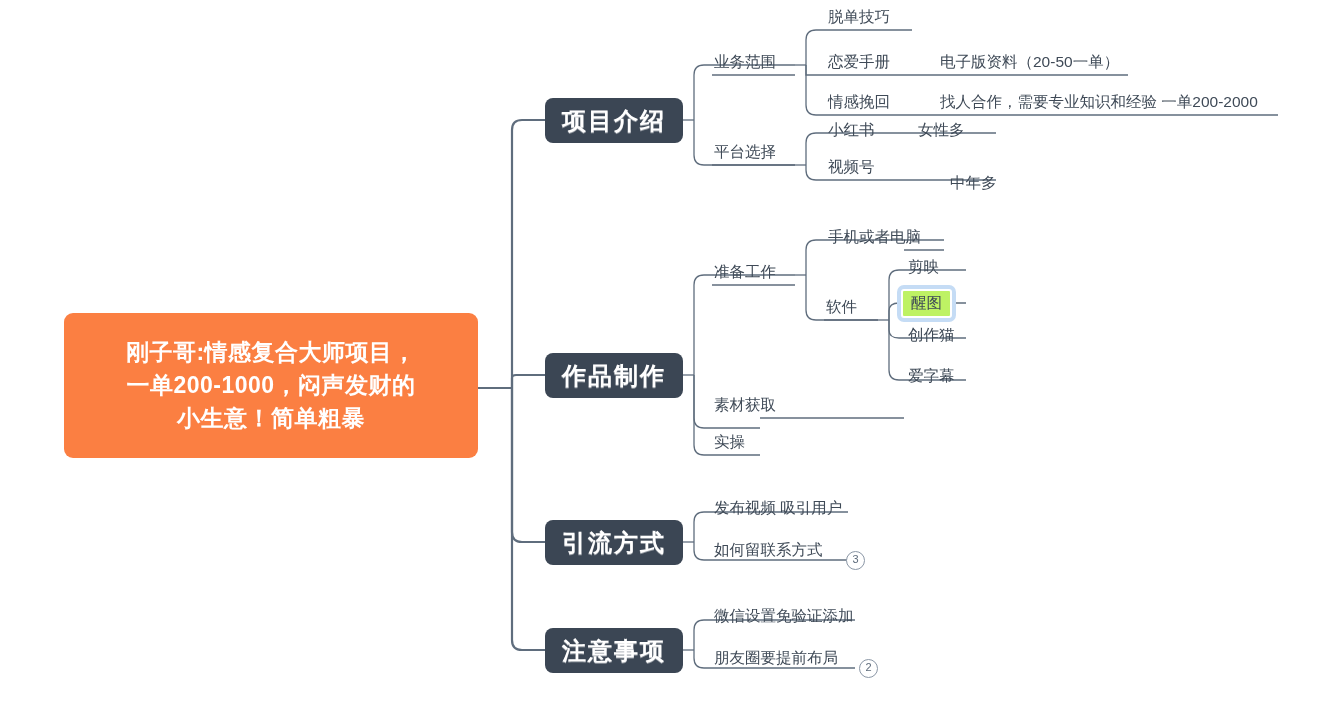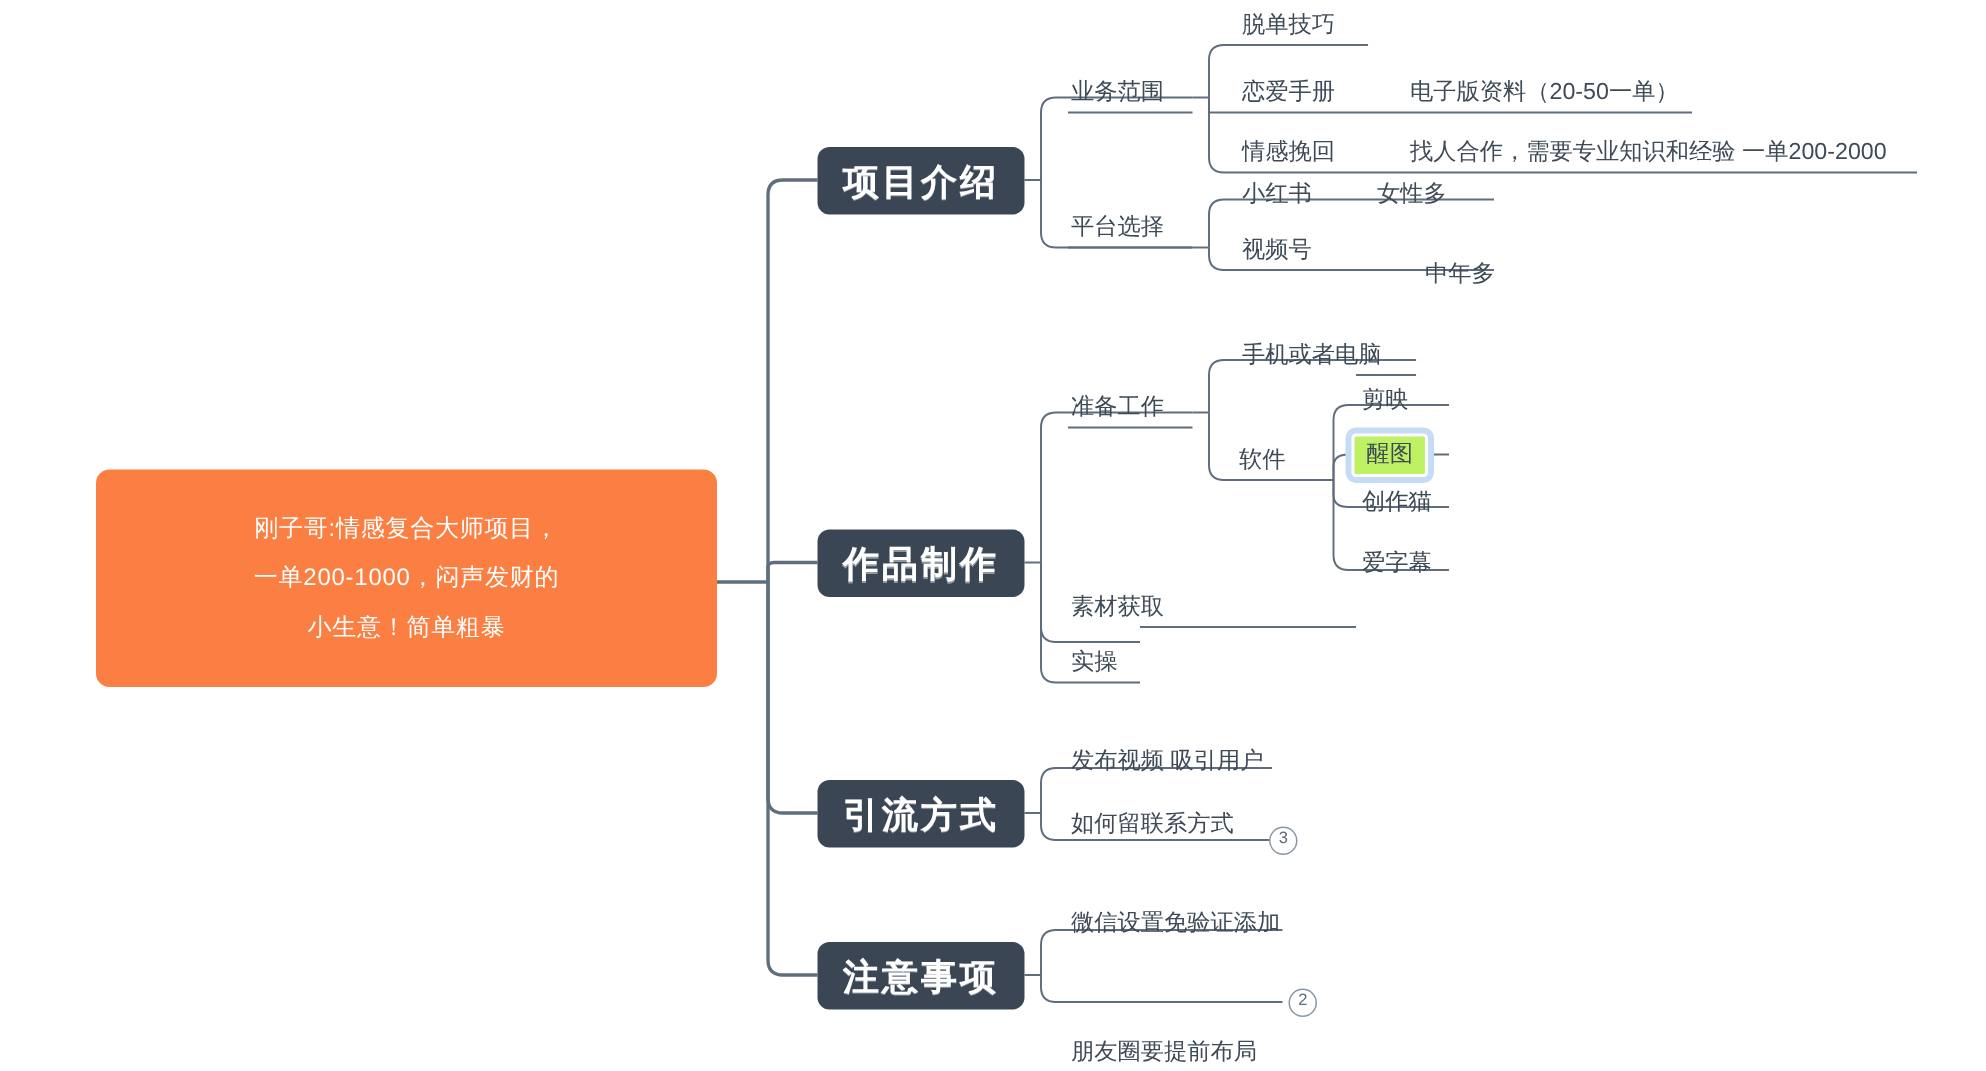--- a/index.html
+++ b/index.html
@@ -8,21 +8,21 @@
     font-family:"Liberation Sans","DejaVu Sans",sans-serif;
     position:relative;
   }
   #canvas{position:absolute;inset:0;width:1324px;height:714px;}
   #links{position:absolute;left:0;top:0;width:1324px;height:714px;pointer-events:none;}
   .node{position:absolute;box-sizing:border-box;}
 
   
   .root{
     background:#fb7f42;border-radius:9px;
-    color:#ffffff;font-weight:normal;font-size:16px;line-height:33px;
+    color:#ffffff;font-weight:bold;font-size:23px;line-height:33px;
     text-align:center;display:flex;align-items:center;justify-content:center;
     padding:6px 0;letter-spacing:.5px;
   }
   .root span{display:block;}
 
   
   .lvl1{
     background:#3b4654;border-radius:8px;color:#ffffff;
     font-weight:bold;font-size:24px;letter-spacing:2px;
     display:flex;align-items:center;justify-content:center;
@@ -226,20 +226,20 @@
     <span>如何留联系方式</span>
   </div>
   <div class="badge" style="left:846px;top:551px;">
     <span>3</span>
   </div>
 
   <div class="node txt under" style="left:714px;top:606px;">
     <span>微信设置免验证添加</span>
   </div>
 
-  <div class="node txt under" style="left:714px;top:648px;margin-top:44px;">
+  <div class="node txt under" style="left:714px;top:648px;">
     <span>朋友圈要提前布局</span>
   </div>
   <div class="badge" style="left:859px;top:659px;">
     <span>2</span>
   </div>
 
 </div>
 
 </body></html>

